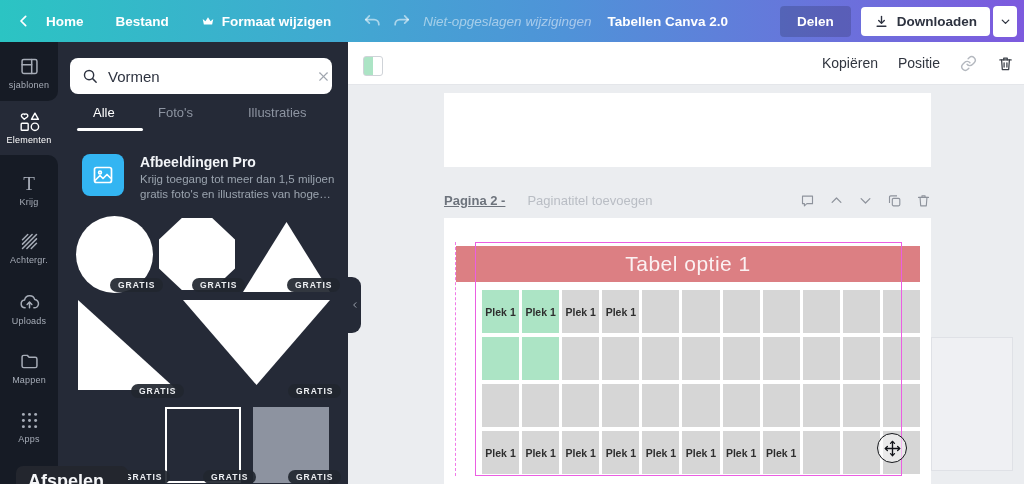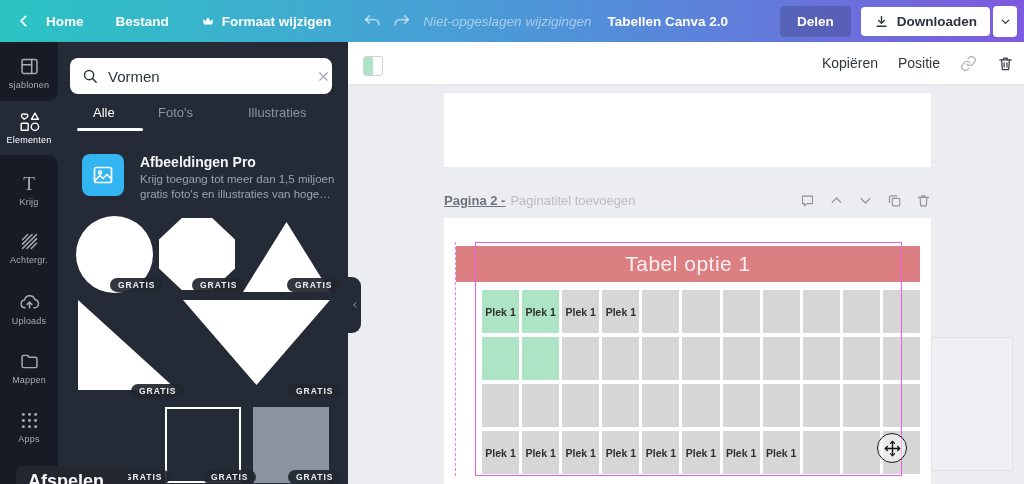--- a/index.html
+++ b/index.html
@@ -62,21 +62,21 @@
   .swatch { position:absolute; left:15px; top:14px; width:20px; height:20px; border:1px solid #cfd3d8; border-radius:3px;
     background:linear-gradient(90deg, var(--swatch-left) 0 50%, var(--swatch-right) 50% 100%); cursor:pointer; }
   .ctx-right { margin-left:auto; display:flex; align-items:center; padding-right:10px; gap:20px;
     font-size:14px; color:#30353f; font-weight:400; }
   .ctx-right .txt { cursor:pointer; }
 
   .workspace { position:absolute; left:348px; top:85px; width:676px; height:399px; background:#ebedf0; }
   .page1 { position:absolute; left:96px; top:8px; width:487px; height:74px; background:#fff; }
   .page-head { position:absolute; left:96px; top:106px; width:487px; height:18px; display:flex; align-items:center; font-size:13px; }
   .ph-bold { color:#6d737c; font-weight:700;text-decoration:underline; }
-  .ph-muted { color:#b9bdc4; margin-left:5px; }
+  .ph-muted { color:#b9bdc4; margin-left:22px; }
   .ph-icons { margin-left:auto; display:flex; align-items:center; gap:14px; color:#8e939c; }
   .ph-icons svg { width:15px; height:15px; cursor:pointer; }
   .page2 { position:absolute; left:96px; top:133px; width:487px; height:266px; background:#fff; }
   .faint-rect { position:absolute; left:583px; top:252px; width:82px; height:134px; background:#eff0f3; border:1px solid #dfe1e6; }
 
   
   .tbl { position:absolute; left:12px; top:28px; width:464px; }
   .tbl-header { height:36px; background:var(--header-c); display:flex; align-items:center; justify-content:center;
     color:#fbf1f2; font-size:21px; letter-spacing:.5px; margin-bottom:8px; cursor:pointer; }
   .tbl-grid { display:grid; column-gap:3px; row-gap:4px; grid-auto-rows:43px;padding-left:26px; }

